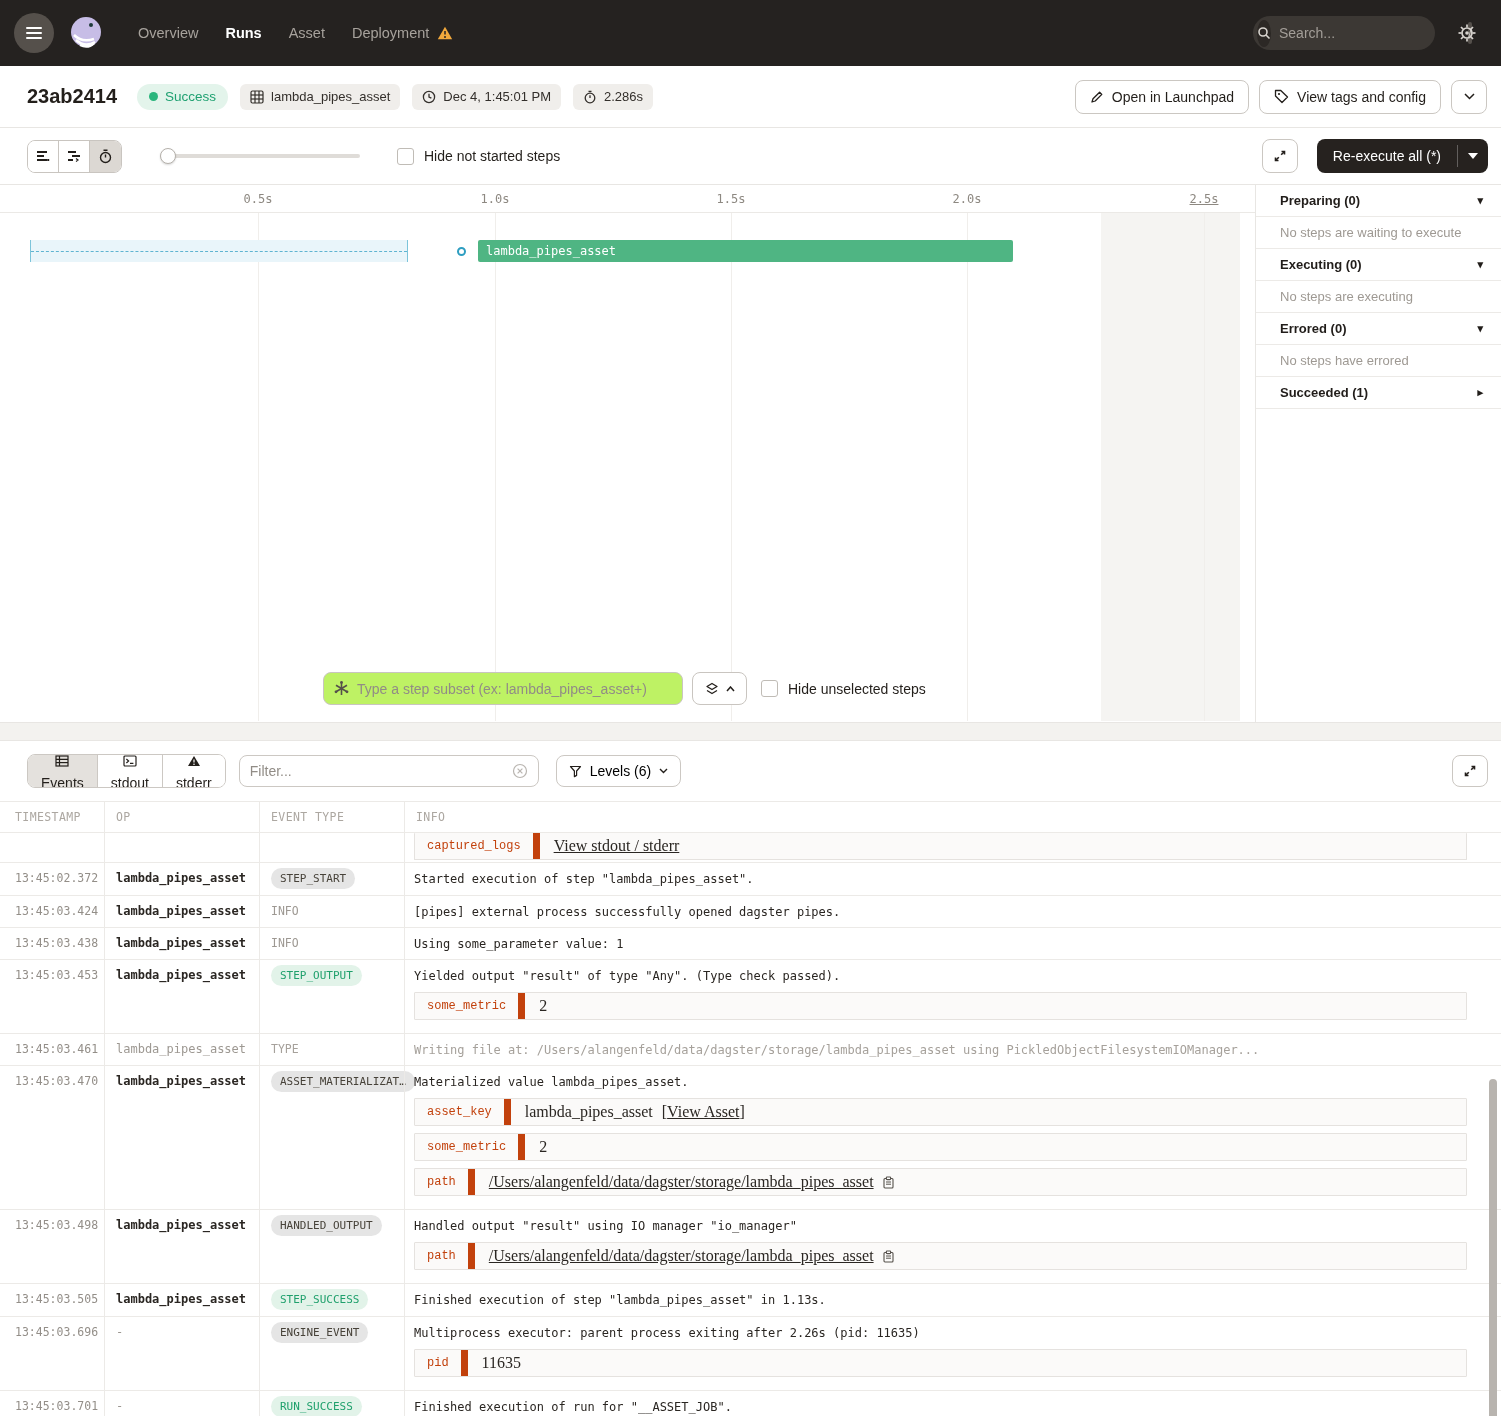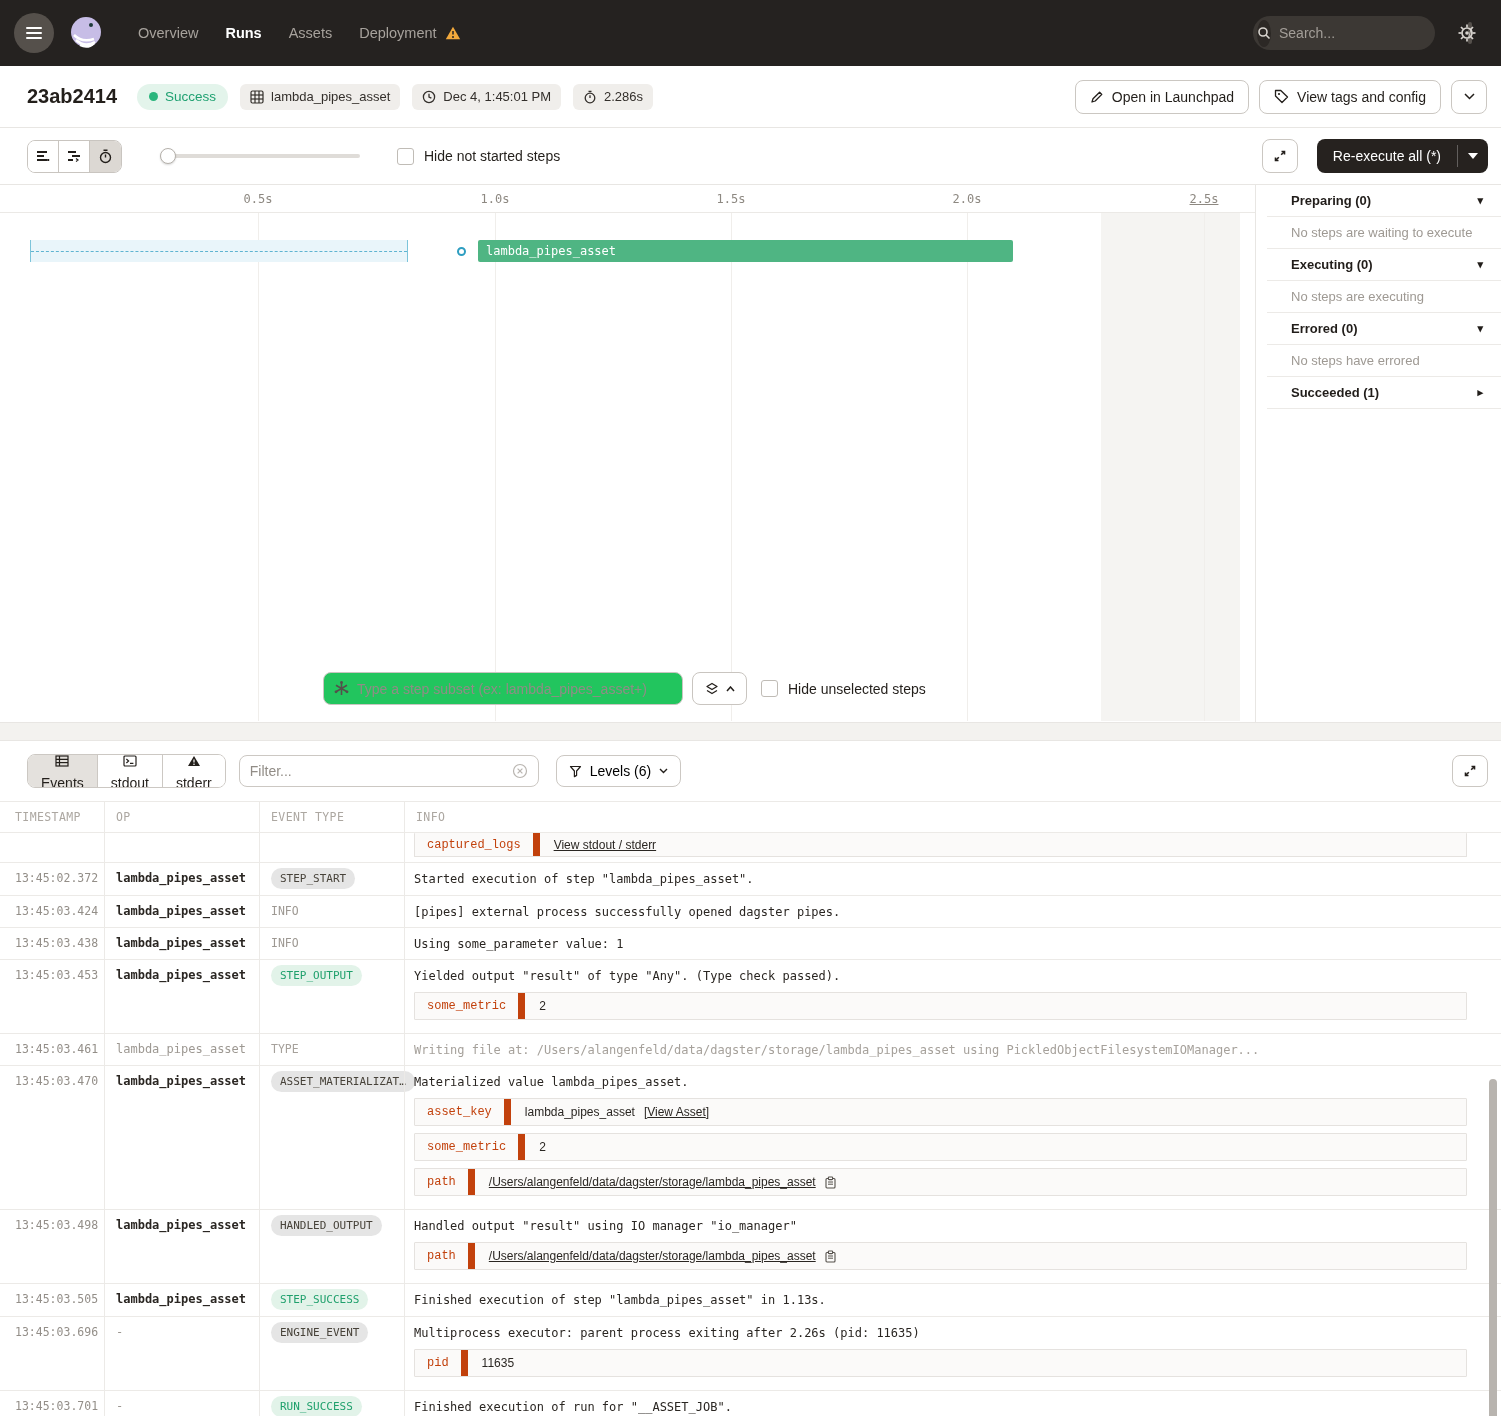--- a/index.html
+++ b/index.html
@@ -67,30 +67,30 @@
   .gridline { position:absolute; top:0; bottom:0; width:1px; background:#F0EEEB; }
   .after-run { position:absolute; left:1101px; width:139px; top:0; bottom:0; background:#F5F4F2; }
   .pending-box { position:absolute; left:30px; top:27px; width:378px; height:22px; background:#E9F5FA;
     border-left:1px solid #7CC4DA; border-right:1px solid #7CC4DA; }
   .pending-box::before { content:""; position:absolute; left:0; right:0; top:50%; border-top:1px dashed #5FB4D1; }
   .dep-marker { position:absolute; left:457px; top:34px; width:9px; height:9px; border-radius:50%;
     border:2px solid #2E9EC1; background:#fff; }
   .gantt-bar { position:absolute; left:478px; top:27px; width:535px; height:22px; background:#4FB583; border-radius:2px;
     color:#fff; font-family:"DejaVu Sans Mono", monospace; font-size:12px; line-height:22px; padding-left:8px; cursor:pointer; }
   .subset-input { position:absolute; left:323px; top:459px; width:360px; height:33px; border:1px solid #C9C5C0;
-    border-radius:8px; background:#22c55e; display:flex; align-items:center; gap:8px; padding:0 10px; }
+    border-radius:8px; background:#bef264; display:flex; align-items:center; gap:8px; padding:0 10px; }
   .subset-input input { flex:1; border:none; outline:none; font-size:14px; color:#231F1B; background:transparent; }
   .subset-input input::placeholder { color:#918C86; }
   .layers-btn { position:absolute; left:692px; top:459px; width:55px; height:33px; border:1px solid #C9C5C0;
     border-radius:8px; background:#fff; display:flex; align-items:center; justify-content:center; gap:7px; cursor:pointer; }
   .hide-unselected { position:absolute; left:761px; top:459px; height:33px; display:flex; align-items:center; gap:10px;
     font-size:14px; background:#fff; padding-right:10px; }
 
   
-  .gantt-sidebar { width:246px; border-left:1px solid #E8E6E3; flex:none;padding-left:11px; }
+  .gantt-sidebar { width:246px; border-left:1px solid #E8E6E3; flex:none; }
   .srow { height:32px; display:flex; align-items:center; border-bottom:1px solid #ECEAE7; padding:0 18px 0 24px; font-size:13px; }
   .srow.head { font-weight:bold; justify-content:space-between; cursor:pointer; color:#211D1A; }
   .srow.msg { color:#9E9993; }
   .scaret { font-size:11px; color:#211D1A; }
 
   .panel-divider { height:19px; background:#F3F2EF; border-top:1px solid #E8E6E3; border-bottom:1px solid #E8E6E3; }
 
   
   .events-panel { position:relative; height:694px; }
   .tabs-row { height:60px; display:flex; align-items:center; padding-left:27px; }
@@ -124,22 +124,22 @@
   .badge { display:inline-block; padding:4px 9px; border-radius:14px; font-size:11px; white-space:nowrap; }
   .badge.gray { background:#e5e5e5; color:#474239; }
   .badge.green { background:#E2F3E9; color:#1FA06C; }
   .c-info { padding-left:9px; padding-right:16px; color:#2A2622; font-size:12px; }
   .info-text { padding-top:2px; line-height:17px; }
   .erow.muted .c-info, .erow.muted .plain-type { color:#A6A19B; }
   .meta { margin:7px 18px 7px 0; border:1px solid #E5E2DF; background:#FBFAF9; display:flex; align-items:stretch;
     min-height:28px; border-radius:1px; }
   .meta-key { display:flex; align-items:center; padding:4px 12px; color:#c2410c; font-size:12px;
     border-right:7px solid #c2410c; white-space:nowrap; font-family:Liberation Mono, monospace; }
-  .meta-val { display:flex; align-items:center; gap:9px; padding:4px 14px; font-size:12px; color:#2A2622;
-    font-family:Liberation Sans, sans-serif; }
+  .meta-val { display:flex; align-items:center; gap:9px; padding:4px 14px; font-size:16px; color:#2A2622;
+    font-family:Liberation Serif, serif; }
   .mlink { color:#2A2622; text-decoration:underline; cursor:pointer; }
   .erow.partial { height:30px; overflow:hidden; }
   .erow.partial .meta { margin-top:0; border-top:none; min-height:24px; }
   .erow.partial .cell { padding-top:0; padding-bottom:0; }
   .vscrollbar { position:absolute; right:4px; top:338px; width:8px; height:346px; border-radius:4px; background:#B8B4AF; cursor:pointer; }
 
   svg { display:block; }
 </style>
 </head>
 <body>
@@ -155,21 +155,21 @@
       <circle cx="22" cy="21" r="15" fill="#C7BDE6"></circle>
       <circle cx="27" cy="14" r="2" fill="#1E3A3A"></circle>
       <path d="M10 24 q8 8 20 4" stroke="#fff" stroke-width="2.5" fill="none"></path>
       <path d="M12 29 q9 8 19 2" stroke="#fff" stroke-width="2.5" fill="none"></path>
       <path d="M16 34 q8 4 14 -2" stroke="#fff" stroke-width="2.5" fill="none"></path>
     </svg>
   </div>
   <nav class="nav-items">
       <div class="nav-item">Overview</div>
       <div class="nav-item active">Runs</div>
-      <div class="nav-item">Assets</div>
+      <div class="nav-item">Asset</div>
       <div class="nav-item">Deployment<span class="nav-warn">
           <svg width="16" height="14" viewBox="0 0 16 14">
             <path d="M8 0.8 L15.2 13.2 H0.8z" fill="#F2A93C"></path>
             <line x1="8" y1="5" x2="8" y2="8.6" stroke="#252220" stroke-width="1.5"></line>
             <circle cx="8" cy="11" r="1" fill="#252220"></circle>
           </svg>
         </span></div>
     </nav>
   <div class="search-pill">
     <span class="search-circle">

